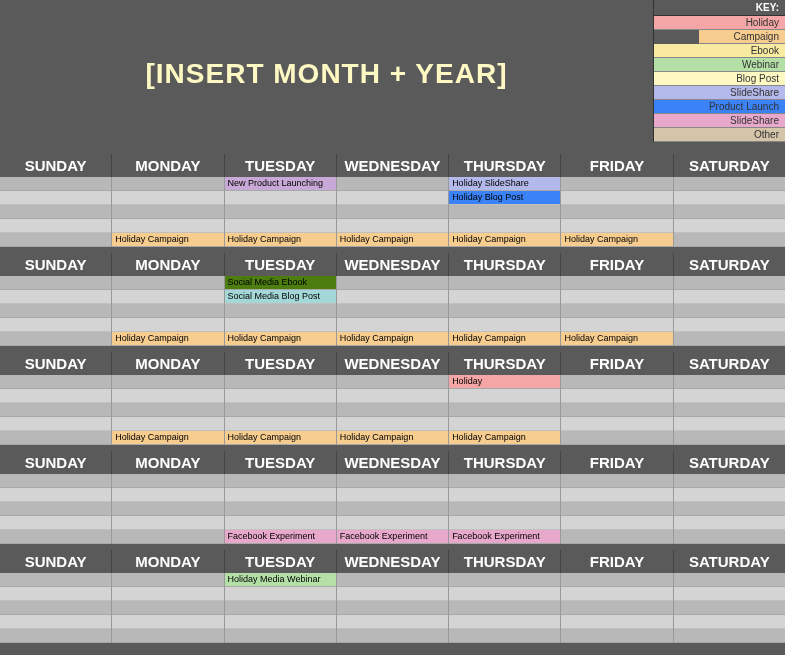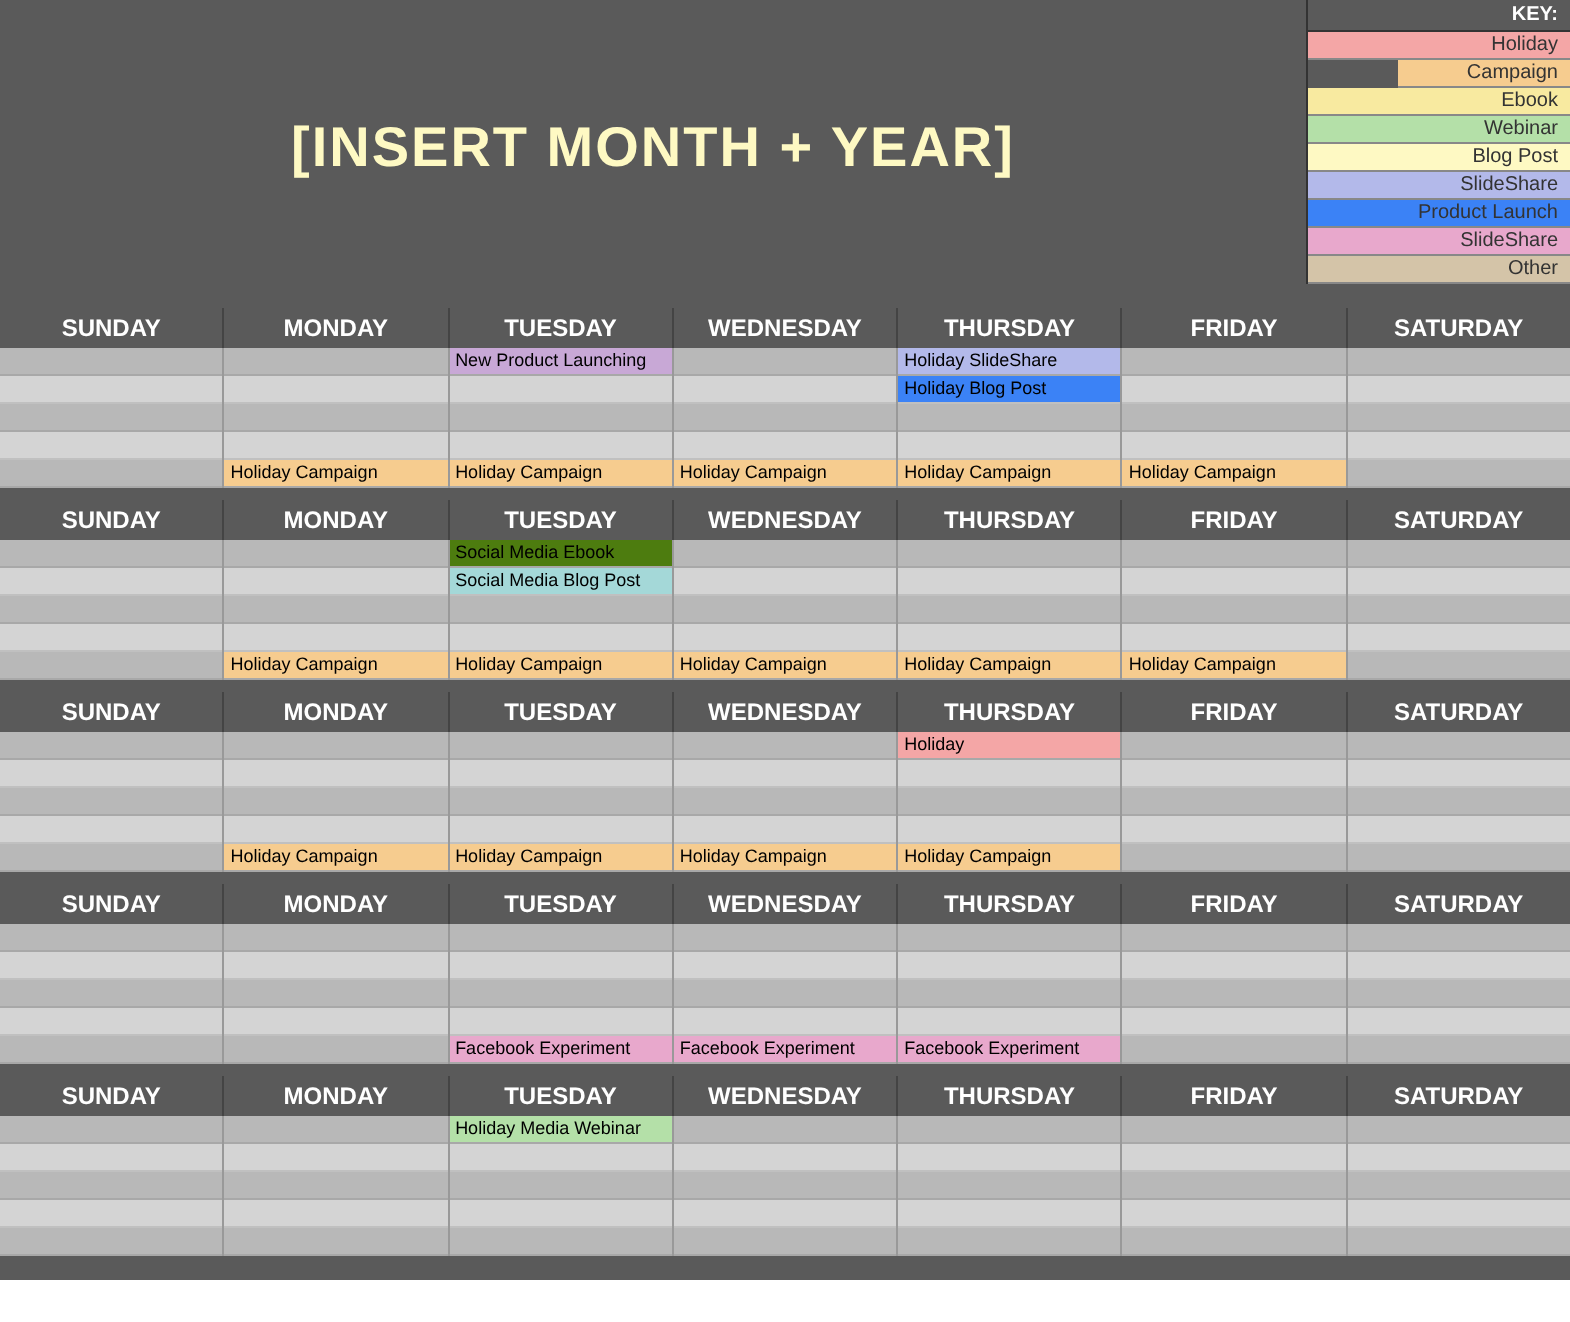--- a/index.html
+++ b/index.html
@@ -50,21 +50,21 @@
   height: 6px;
   background: #5a5a5a;
 }
 .day-headers {
   display: flex;
   background: #5a5a5a;
 }
 .day-header {
   flex: 1;
   color: #fff;
-  font-size: 12px;
+  font-size: 15px;
   font-weight: bold;
   text-align: center;
   padding: 3px 0;
   border-right: 1px solid #444;
 }
 .day-header:last-child { border-right: none; }
 .week-grid {
   display: flex;
 }
 .day-col {

